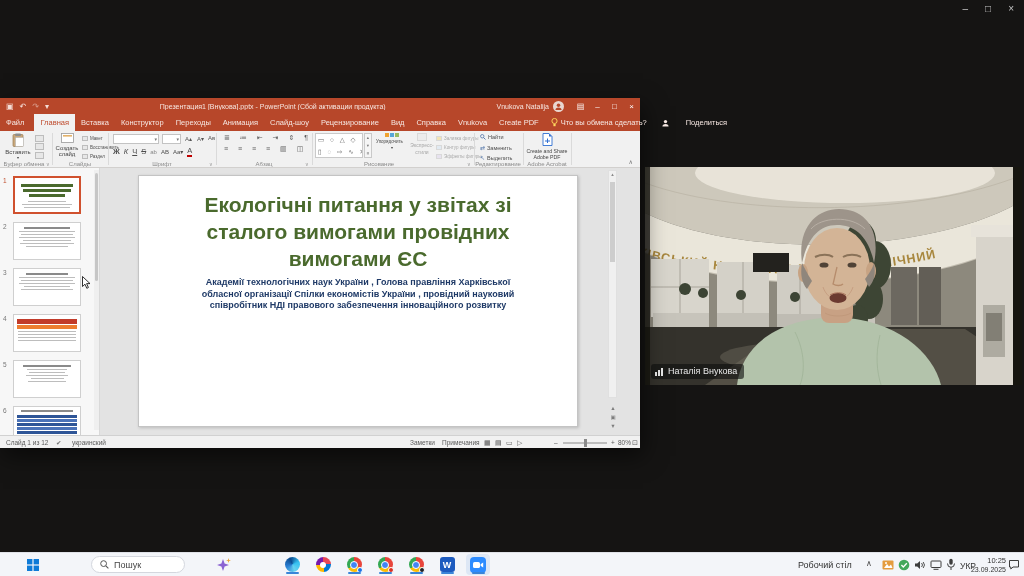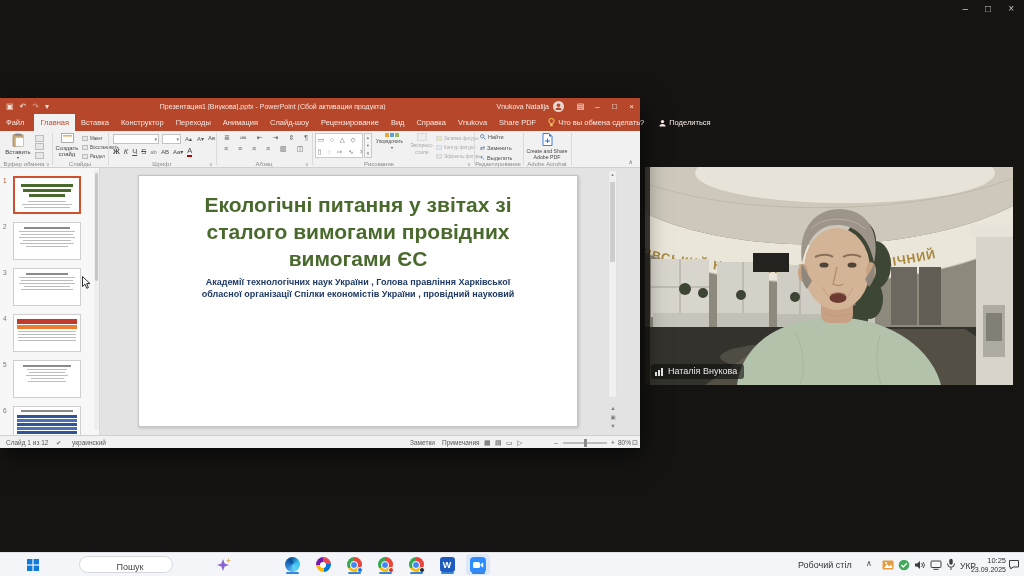--- a/index.html
+++ b/index.html
@@ -24,21 +24,21 @@
   .ttl-text { flex:1; text-align:center; font-size:7px; color:#f7e6e0; white-space:nowrap; overflow:hidden; }
   .ttl-user { font-size:7px; color:#f7e6e0; margin-right:4px; }
   .avatar { width:11px; height:11px; border-radius:50%; background:#e9d7d1; display:flex; align-items:center; justify-content:center; margin-right:8px; }
   .winbtns { display:flex; }
   .winbtns span { width:17px; text-align:center; font-size:8px; color:#fff; }
 
   .tabs { height:17px; background:#b7472a; display:flex; align-items:stretch; color:#f6e7e2; font-size:7.5px; }
   .tab { padding:4px 6px 0 6px; white-space:nowrap; }
   .tab.sel { background:#f1f1f1; color:#bf4a2c; }
   .tellme { display:flex; align-items:center; gap:3px; padding:0 6px; white-space:nowrap; }
-  .share { margin-left:auto; display:flex; align-items:center; gap:3px; padding:0 9px; white-space:nowrap; }
+  .share { margin-left:auto; display:flex; align-items:center; gap:17px; padding:0 9px; white-space:nowrap; }
 
   .ribbon { position:relative; height:37px; background:#f1f1f1; border-bottom:1px solid #d2d0ce; overflow:hidden; }
   .gdiv { position:absolute; top:2px; bottom:2px; width:1px; background:#dadada; }
   .glabel { position:absolute; bottom:1px; font-size:6px; color:#8b8b8b; text-align:center; white-space:nowrap; }
   .glaunch { position:absolute; bottom:1px; font-size:5px; color:#9a9a9a; }
   .rgrp { position:absolute; top:0; height:37px; }
   .bigbtn { position:absolute; top:2px; text-align:center; font-size:6px; color:#444; line-height:6.5px; }
   .miniicon { width:9px; height:7px; border:1px solid #bdbdbd; background:#e7e7e7; margin:1.5px 0; }
   .combobox { position:absolute; height:10px; background:#fff; border:1px solid #c3c3c3; font-size:5px; color:#999; }
   .combobox i { position:absolute; right:1px; top:1px; font-style:normal; font-size:5px; color:#777; }
@@ -79,22 +79,22 @@
 
   .status { position:absolute; left:0; right:0; bottom:0; height:13px; background:#f1f1f1; border-top:1px solid #d1d1d1;
     font-size:6.5px; color:#5a5a5a; }
   .status span { position:absolute; top:3px; white-space:nowrap; }
   .zslider { position:absolute; top:6px; left:563px; width:44px; height:1.5px; background:#bdbdbd; }
   .zknob { position:absolute; top:2.5px; left:584px; width:3px; height:8px; background:#8a8a8a; }
 
   
   .taskbar { position:absolute; left:0; bottom:0; width:1024px; height:24px; background:#f3f5f9; border-top:1px solid #e0e2e8; }
   .tb { position:absolute; }
-  .searchpill { left:79px; top:3px; width:94px; height:17px; background:#fff; border:1px solid #d4d7de; border-radius:9px;
-    display:flex; align-items:center; gap:5px; padding-left:8px; font-size:9px; color:#454545;flex-direction:column; }
+  .searchpill { left:91px; top:3px; width:94px; height:17px; background:#fff; border:1px solid #d4d7de; border-radius:9px;
+    display:flex; align-items:center; gap:5px; padding-left:8px; font-size:9px; color:#454545; }
   .app { position:absolute; top:1px; width:24px; height:21px; display:flex; align-items:center; justify-content:center; border-radius:4px; }
   .app.active { background:#dde7f5; }
   .ul { position:absolute; bottom:1px; width:13px; height:2px; border-radius:2px; background:#3a85d8; }
   .i-edge { width:15px; height:15px; border-radius:50%; background:conic-gradient(from 160deg,#66d2f0,#2a7fd4,#0b4a8f,#35c1f1,#66d2f0); }
   .i-flower { width:15px; height:15px; border-radius:50%; position:relative;
     background:conic-gradient(#e74856 0 25%,#0078d4 0 50%,#ffb900 0 75%,#7719aa 0 100%); }
   .i-flower:after { content:""; position:absolute; inset:4.5px; background:#fff; border-radius:50%; }
   .i-ch { width:15px; height:15px; border-radius:50%; position:relative;
     background:conic-gradient(#e8453c 0 33%,#fbbc05 0 66%,#34a853 0 100%); }
   .i-ch:after { content:""; position:absolute; inset:3.5px; background:#4285f4; border:1.5px solid #fff; border-radius:50%; }
@@ -229,21 +229,21 @@
       <span class="tab sel">Главная</span>
       <span class="tab">Вставка</span>
       <span class="tab">Конструктор</span>
       <span class="tab">Переходы</span>
       <span class="tab">Анимация</span>
       <span class="tab">Слайд-шоу</span>
       <span class="tab">Рецензирование</span>
       <span class="tab">Вид</span>
       <span class="tab">Справка</span>
       <span class="tab">Vnukova</span>
-      <span class="tab">Share PDF</span>
+      <span class="tab">Create PDF</span>
       <span class="tellme">
         <svg width="7" height="9" viewBox="0 0 7 9">
           <circle cx="3.5" cy="3" r="2.6" fill="none" stroke="#ffd95e" stroke-width="0.9"></circle>
           <rect x="2.4" y="6" width="2.2" height="2.2" fill="#ffd95e"></rect>
         </svg>
         <i style="font-style:normal">Что вы обмена сделать?</i>
       </span>
       <span class="share">
         <svg width="7" height="8" viewBox="0 0 8 8">
           <circle cx="4" cy="2.4" r="1.9" fill="#f6e7e2"></circle>
@@ -478,20 +478,21 @@
       <div class="canvas">
         <div class="slide">
           <div class="s-title">
             <div>Екологічні питання у звітах зі</div>
             <div>сталого вимогами провідних</div>
             <div>вимогами ЄС</div>
           </div>
           <div class="s-bio">
             <div>Академії технологічних наук України , Голова правління  Харківської</div>
             <div>обласної організації Спілки економістів України , провідний науковий</div>
+            <div>співробітник НДІ правового  забезпечення інноваційного розвитку</div>
           </div>
         </div>
         <div class="vscroll">
           <div>▴</div>
             <b></b>
         </div>
         <div class="slidenav">
           <div>▲</div>
           <div>▣</div>
           <div>▼</div>

